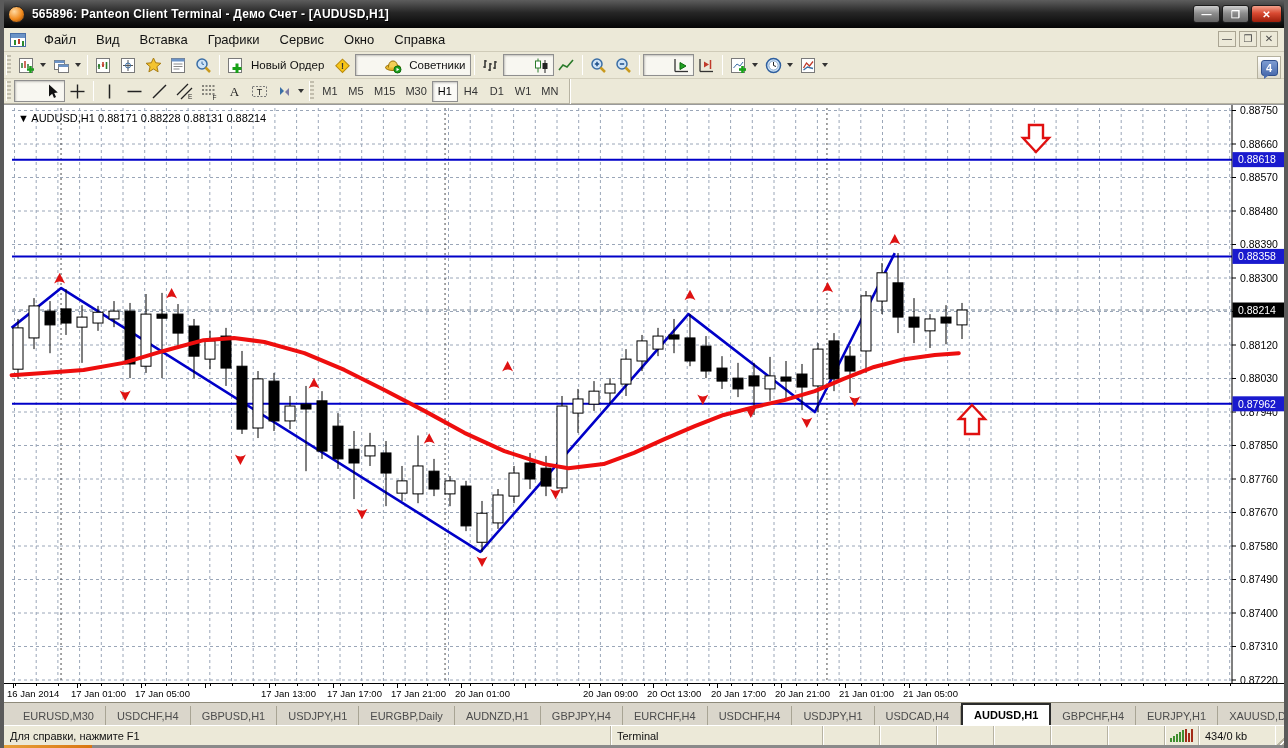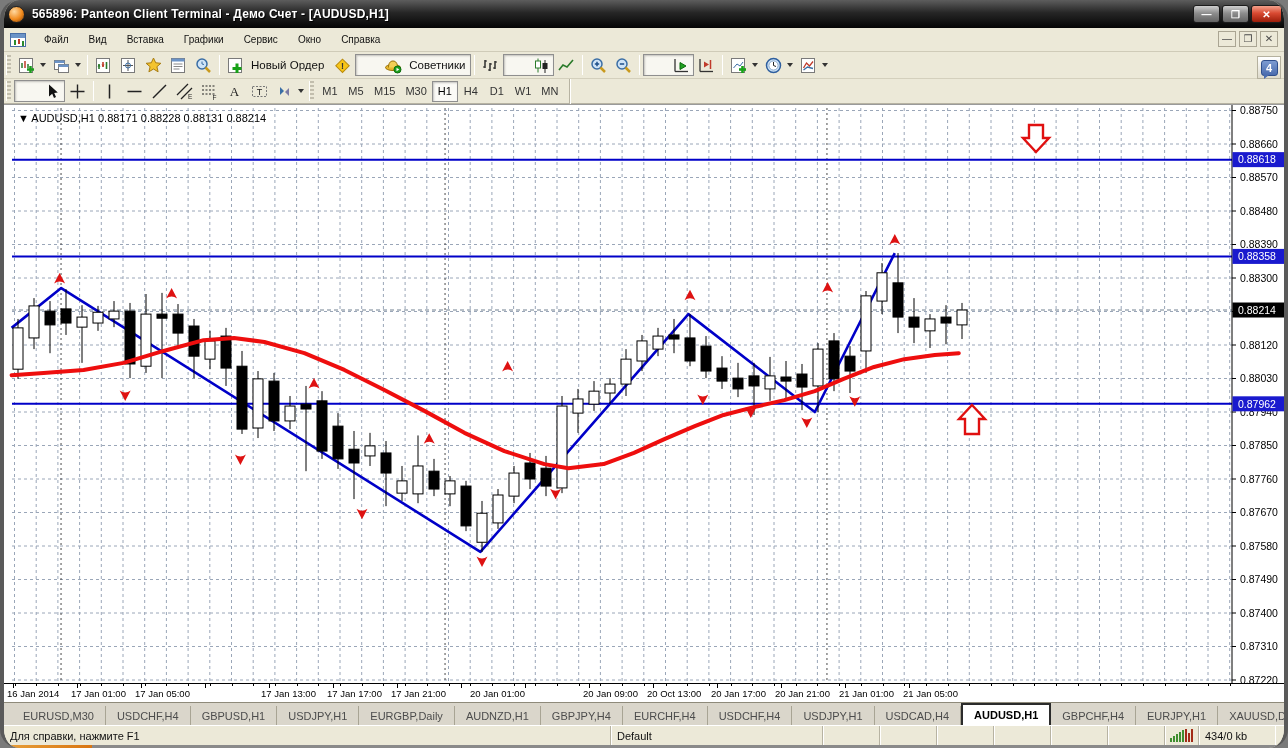--- a/index.html
+++ b/index.html
@@ -1,35 +1,35 @@
 <!DOCTYPE html>
 <html><head>
 <meta charset="utf-8">
 <style>
   html,body{margin:0;padding:0;background:#7a7a7a;font-family:"Liberation Sans",sans-serif;}
   *{box-sizing:border-box;}
   #window{position:relative;width:1288px;height:748px;background:#ECE9D8;overflow:hidden;
-    border-left:4px solid #5a5a5a;border-right:4px solid #5a5a5a;border-radius:19px;}
+    border-left:4px solid #5a5a5a;border-right:4px solid #5a5a5a;}
   
   #titlebar{position:absolute;left:-4px;top:0;width:1288px;height:28px;
     background:linear-gradient(#5d5d5d,#262626 45%,#050505);display:flex;align-items:center;color:#fff;}
   #title-icon{width:17px;height:17px;margin:0 7px 0 8px;border-radius:50%;
     background:radial-gradient(circle at 35% 30%,#ffd9a0,#f08a1d 55%,#7a3a05);border:1px solid #222;}
   #title-text{font-size:12px;font-weight:bold;letter-spacing:.2px;text-shadow:1px 1px 1px #000;}
   #win-buttons{position:absolute;right:6px;top:5px;display:flex;gap:2px;}
   .winbtn{width:27px;height:18px;border-radius:3px;border:1px solid #1c1c1c;display:flex;align-items:center;justify-content:center;
     color:#fff;font-size:10px;font-weight:bold;background:linear-gradient(#cfcfcf,#8d8d8d 45%,#636363);}
   .winbtn.close{background:linear-gradient(#f3a18c,#d94a32 45%,#9c1d09);width:31px;}
   
   #menubar{position:absolute;left:0;top:28px;width:1280px;height:24px;background:#ECE9D8;
     display:flex;align-items:center;border-bottom:1px solid #cfcbb8;}
   #menu-icon{width:16px;height:14px;margin:0 8px 0 6px;border:1px solid #4a6ea5;background:#fff;position:relative;}
   #menu-icon:before{content:"";position:absolute;left:0;top:0;right:0;height:4px;background:#6b93c7;}
   #menu-icon:after{content:"";position:absolute;left:3px;top:6px;width:2px;height:5px;background:#2c8b2c;box-shadow:4px -1px 0 #c03a2a,8px 1px 0 #2c8b2c;}
-  .menu-item{padding:3px 10px;font-size:10px;color:#111;}
+  .menu-item{padding:3px 10px;font-size:13px;color:#111;}
   #mdi-buttons{position:absolute;right:6px;top:3px;display:flex;gap:3px;}
   .mdibtn{width:18px;height:16px;border:1px solid #aaa593;background:#ECE9D8;color:#4b4b4b;
     font-size:10px;line-height:14px;text-align:center;}
   
   #toolbar1{position:absolute;left:0;top:52px;width:1280px;height:27px;background:#ECE9D8;border-bottom:1px solid #d4d0bd;display:flex;align-items:center;}
   #toolbar2{position:absolute;left:0;top:79px;width:1280px;height:25px;background:#ECE9D8;border-bottom:1px solid #b7b3a2;display:flex;align-items:center;}
   .grip{width:5px;height:20px;margin:0 3px 0 2px;background:repeating-linear-gradient(180deg,#c2bead 0 2px,transparent 2px 4px);border-left:1px solid #fff;}
   .tsep{width:1px;height:20px;background:#bdb9a6;border-right:1px solid #fff;margin:0 3px;}
   .tbtn{height:22px;min-width:25px;padding:0 2px;display:flex;align-items:center;justify-content:center;gap:3px;border:1px solid transparent;}
   .tbtn .lbl{font-size:11.5px;color:#111;padding:0 3px;}
@@ -784,21 +784,21 @@
       <div class="tlabel" style="left: 131px;">17 Jan 05:00</div>
       <div class="ttick" style="left: 201px; height: 4px;"></div>
       <div class="tlabel" style="left: 195px; margin-top: 12px;">17 Jan 09:00</div>
       <div class="ttick" style="left: 265px; height: 4px;"></div>
       <div class="tlabel" style="left: 257px;">17 Jan 13:00</div>
       <div class="ttick" style="left: 329px; height: 4px;"></div>
       <div class="tlabel" style="left: 323px;">17 Jan 17:00</div>
       <div class="ttick" style="left: 393px; height: 4px;"></div>
       <div class="tlabel" style="left: 387px;">17 Jan 21:00</div>
       <div class="ttick" style="left: 457px; height: 4px;"></div>
-      <div class="tlabel" style="left: 466px;">20 Jan 01:00</div>
+      <div class="tlabel" style="left: 451px;">20 Jan 01:00</div>
       <div class="ttick" style="left: 521px; height: 4px;"></div>
       <div class="tlabel" style="left: 498px; margin-top: 44px;">20 Jan 05:00</div>
       <div class="ttick" style="left: 585px; height: 4px;"></div>
       <div class="tlabel" style="left: 579px;">20 Jan 09:00</div>
       <div class="ttick" style="left: 649px; height: 4px;"></div>
       <div class="tlabel" style="left: 643px;">20 Oct 13:00</div>
       <div class="ttick" style="left: 713px; height: 4px;"></div>
       <div class="tlabel" style="left: 707px;">20 Jan 17:00</div>
       <div class="ttick" style="left: 777px; height: 4px;"></div>
       <div class="tlabel" style="left: 771px;">20 Jan 21:00</div>
@@ -824,21 +824,21 @@
         <div class="tab active">AUDUSD,H1</div>
         <div class="tab">GBPCHF,H4</div>
         <div class="tab">EURJPY,H1</div>
         <div class="tab">XAUUSD,Daily</div>
       </div>
 
   </div>
 
   <div id="statusbar">
     <div class="seg" id="seg-help">Для справки, нажмите F1</div>
-    <div class="seg" id="seg-profile">Default</div>
+    <div class="seg" id="seg-profile">Terminal</div>
     <div class="seg empty"></div>
     <div class="seg empty"></div>
     <div class="seg empty"></div>
     <div class="seg empty"></div>
     <div class="seg empty"></div>
     <div class="seg empty"></div>
     <div class="seg" id="seg-icon">
       <div id="bars-icon">
           <i style="height: 4px;"></i>
           <i style="height: 6px;"></i>

